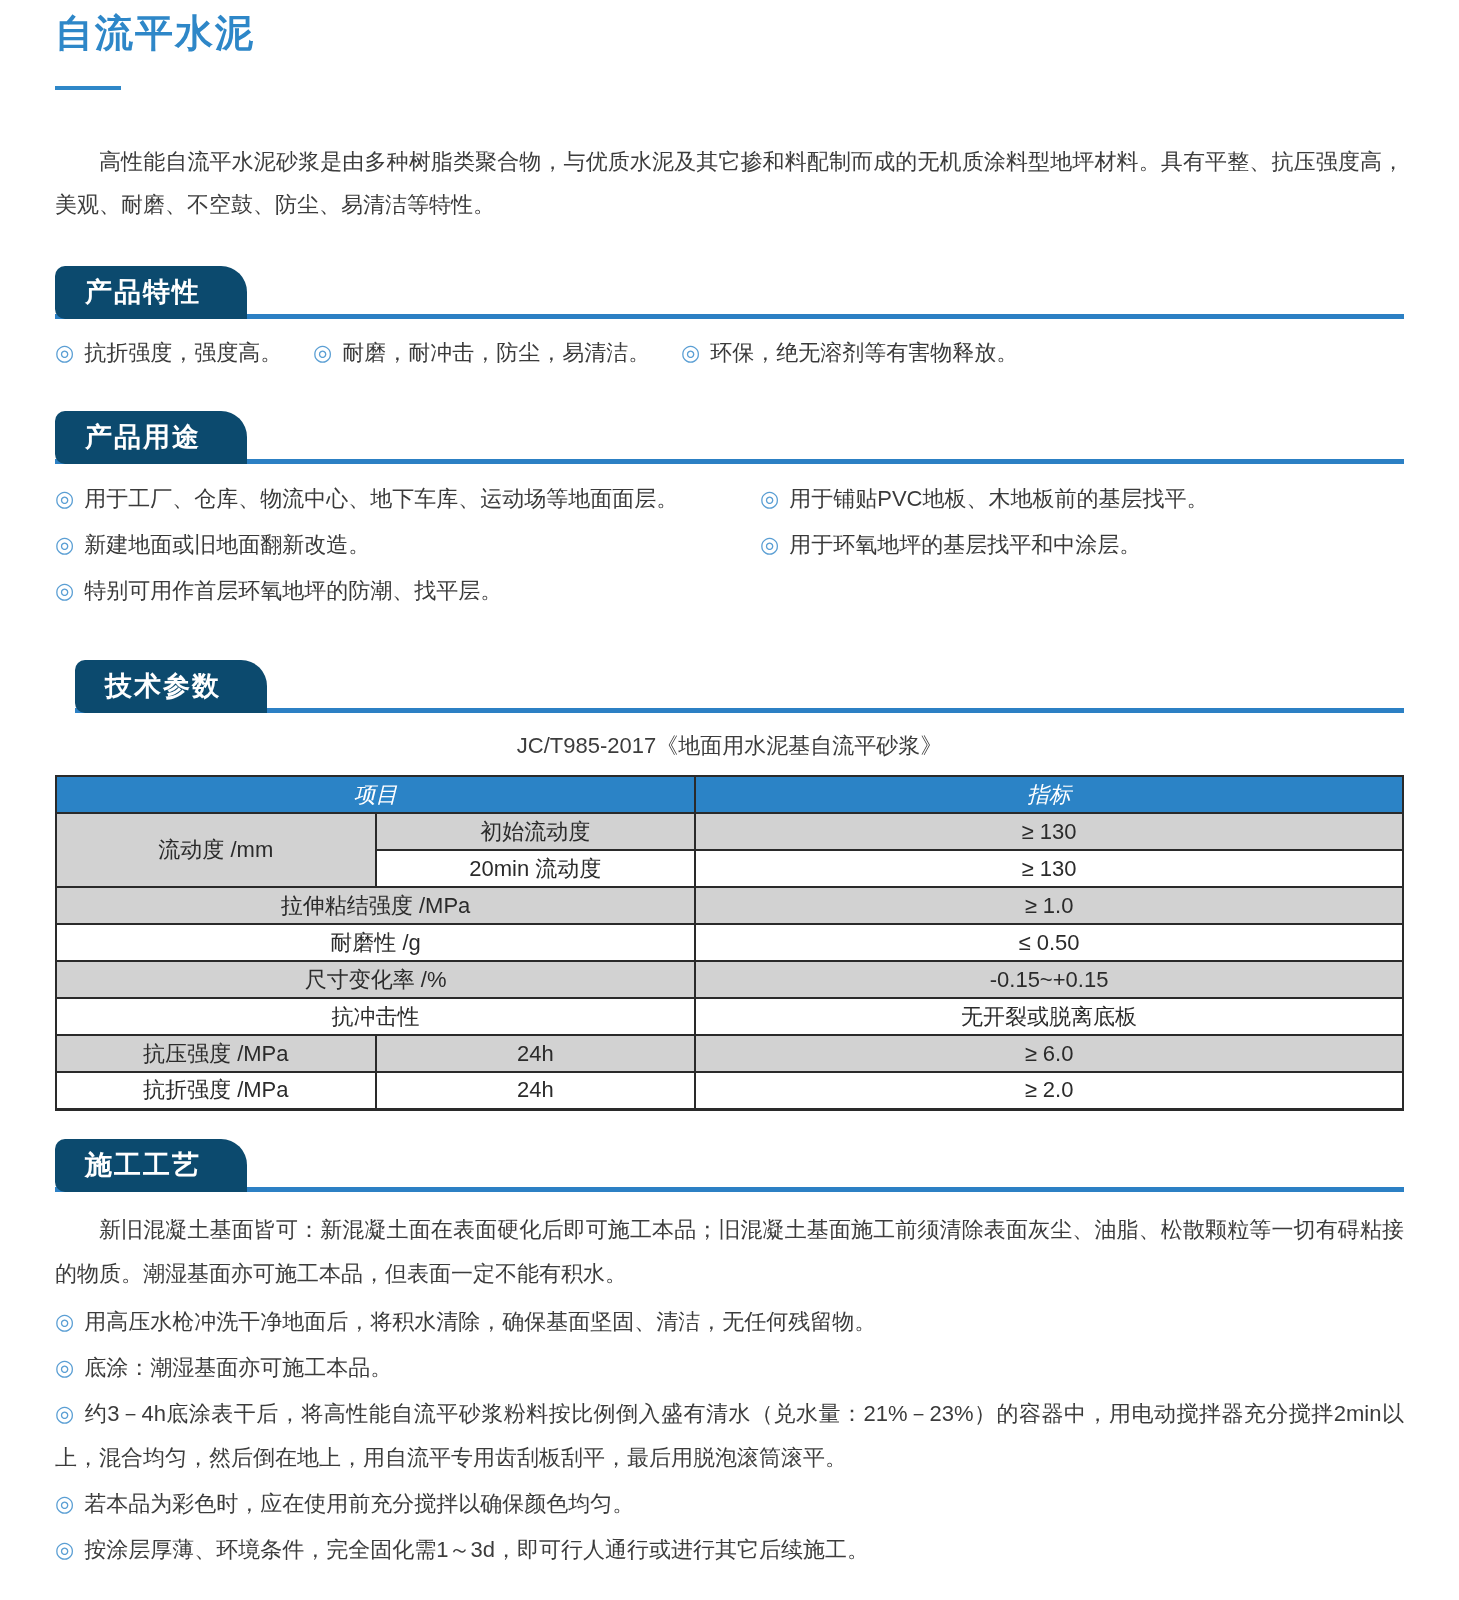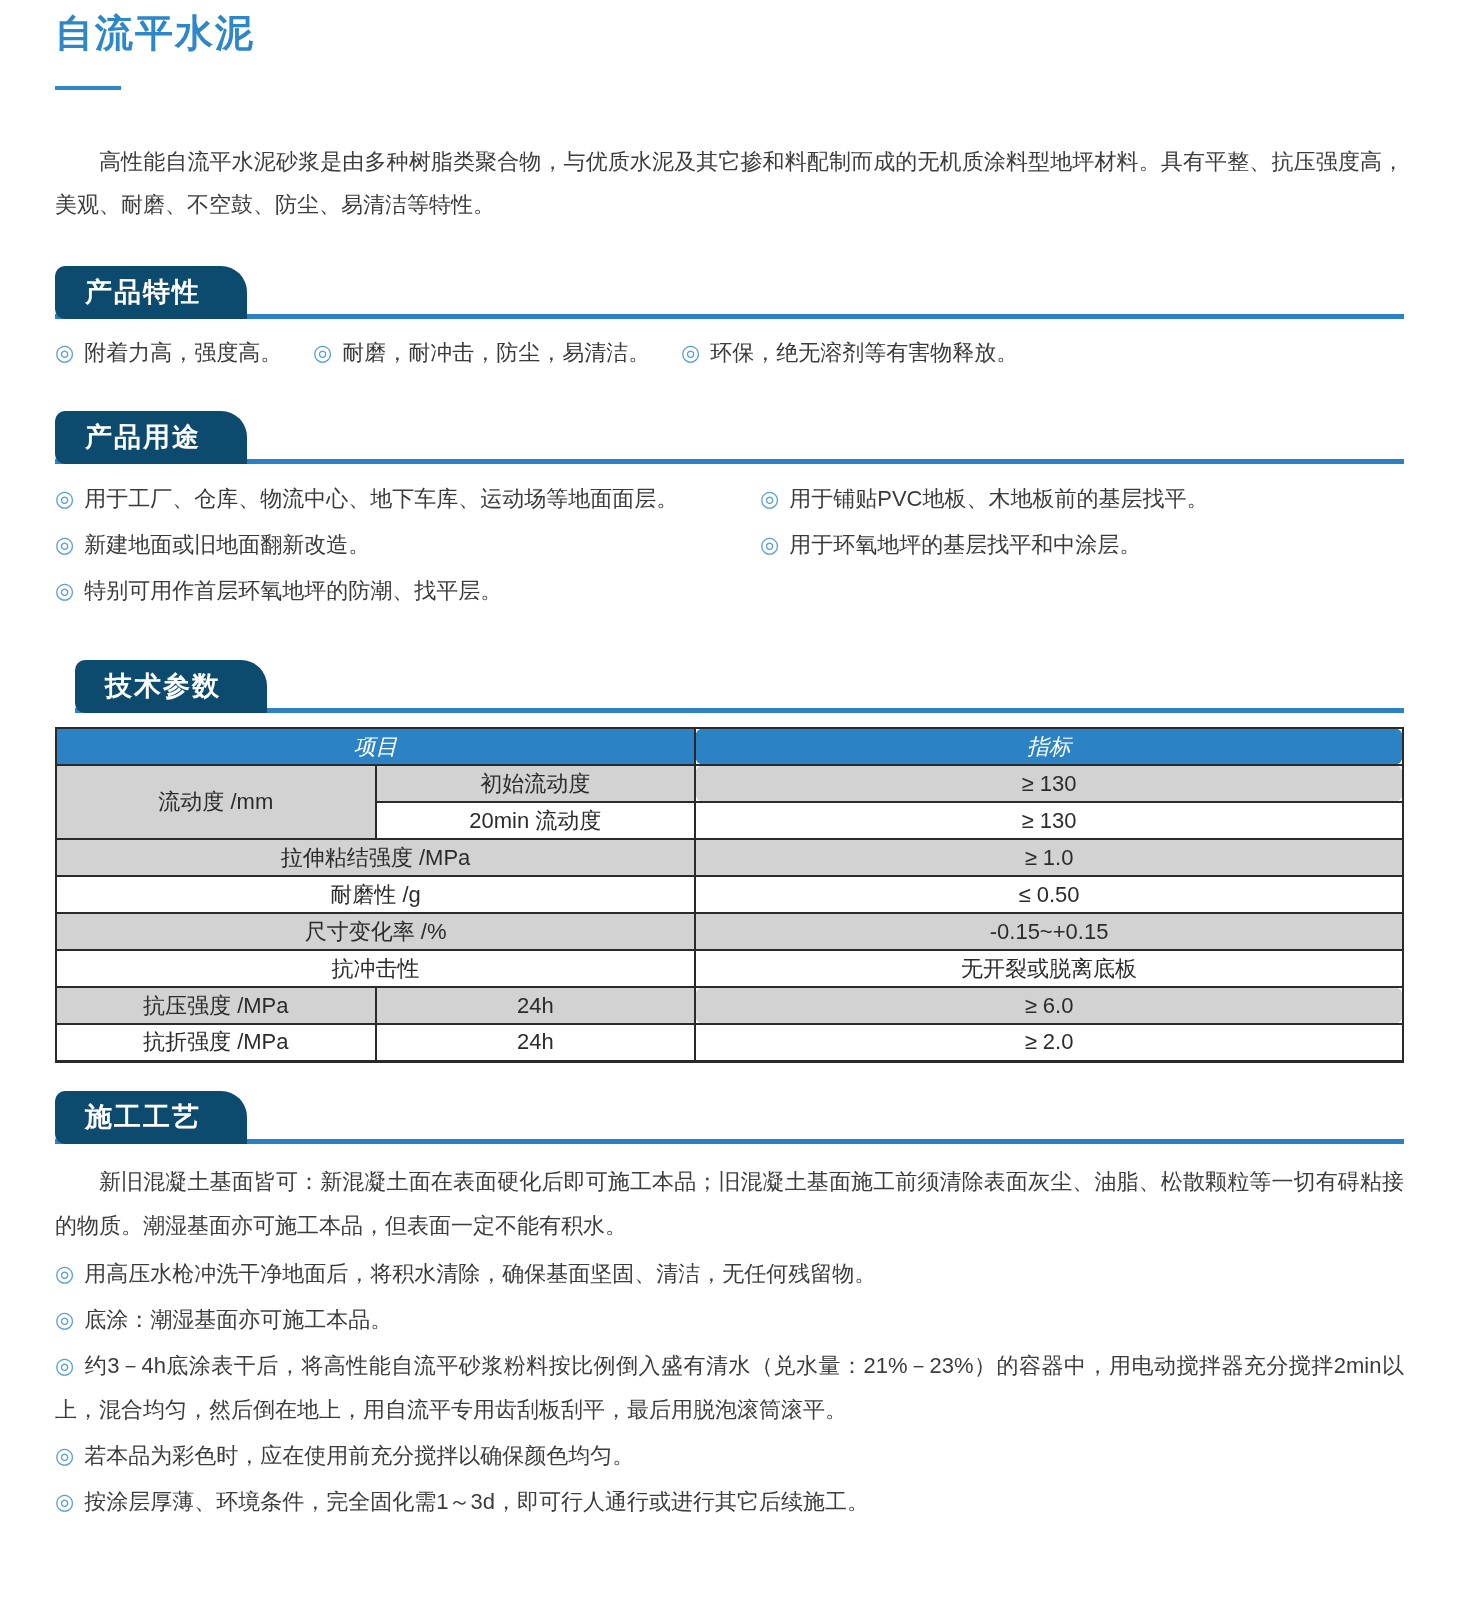--- a/index.html
+++ b/index.html
@@ -58,21 +58,21 @@
     border-collapse:collapse; table-layout:fixed;
   }
   table.params td {
     border:2px solid #2a2a2a; text-align:center;
     font-size:22px; color:#2b2b2b;
     height:37px; padding:2px 6px;
   }
   table.params tr.last td { border-bottom-width:3px; }
   td.hdr { background:#2b83c6; color:#ffffff !important; font-size:23px;font-style:italic; }
   td.gray { background:#d2d2d2; }
-  .col1 { width:428px; } .col2 { width:447px; } .col3 { width:474px;border-radius:9px; }
+  .col1 { width:428px; } .col2 { width:447px; } .col3 { width:474px; }
 
   .process-intro {
     margin-top:16px; font-size:22px; line-height:44px;
     text-indent:2em; text-align:justify; color:#3c3c3c;
   }
   .process-list { margin-top:4px; }
   .process-list .item {
     font-size:22px; line-height:44px; text-align:justify;
     margin-top:2px; color:#3c3c3c;
   }
@@ -85,41 +85,42 @@
   <h1 class="page-title">自流平水泥</h1>
   <div class="title-bar"></div>
 
   <p class="intro">高性能自流平水泥砂浆是由多种树脂类聚合物，与优质水泥及其它掺和料配制而成的无机质涂料型地坪材料。具有平整、抗压强度高，美观、耐磨、不空鼓、防尘、易清洁等特性。</p>
 
   <div class="sec-head mt-feat">
     <div class="sec-rule"></div>
     <div class="sec-banner">产品特性</div>
   </div>
   <div class="features-row">
-    <div class="item"><span class="bullet">◎</span><span>附着力高，强度高。</span></div>
+    <div class="item"><span class="bullet">◎</span><span>抗折强度，强度高。</span></div>
     <div class="item"><span class="bullet">◎</span><span>耐磨，耐冲击，防尘，易清洁。</span></div>
     <div class="item"><span class="bullet">◎</span><span>环保，绝无溶剂等有害物释放。</span></div>
   </div>
 
   <div class="sec-head mt-uses">
     <div class="sec-rule"></div>
     <div class="sec-banner">产品用途</div>
   </div>
   <div class="uses">
     <div class="item"><span class="bullet">◎</span><span>用于工厂、仓库、物流中心、地下车库、运动场等地面面层。</span></div>
     <div class="item"><span class="bullet">◎</span><span>用于铺贴PVC地板、木地板前的基层找平。</span></div>
     <div class="item"><span class="bullet">◎</span><span>新建地面或旧地面翻新改造。</span></div>
     <div class="item"><span class="bullet">◎</span><span>用于环氧地坪的基层找平和中涂层。</span></div>
     <div class="item"><span class="bullet">◎</span><span>特别可用作首层环氧地坪的防潮、找平层。</span></div>
   </div>
 
   <div class="sec-head mt-params">
     <div class="sec-rule"></div>
     <div class="sec-banner">技术参数</div>
   </div>
+  <div class="table-caption">JC/T985-2017《地面用水泥基自流平砂浆》</div>
 
   <table class="params">
     <tbody>
         <tr>
       <td class="hdr col1" colspan="2">项目</td>
       <td class="hdr col3">指标</td>
     </tr>
     <tr>
       <td class="gray col1" rowspan="2">流动度 /mm</td>
       <td class="gray col2">初始流动度</td>

